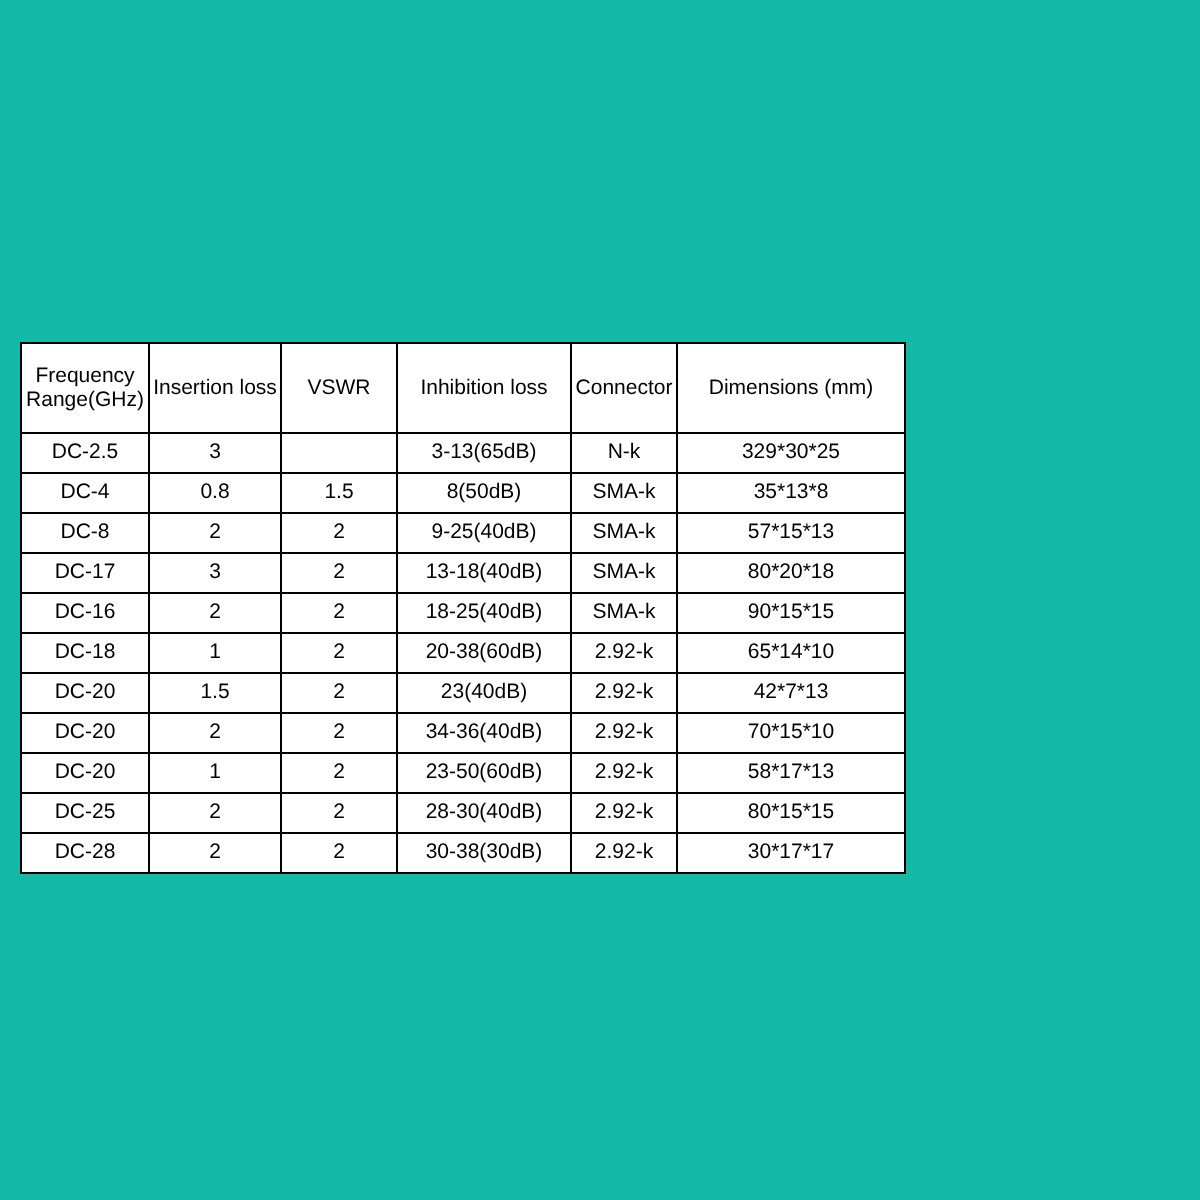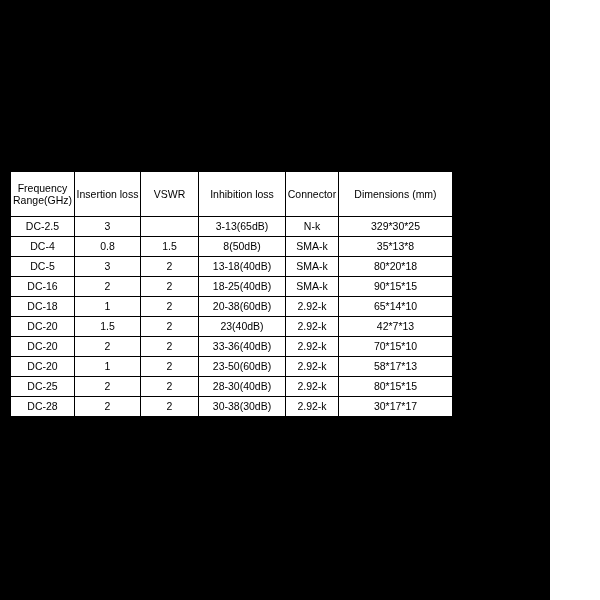--- a/index.html
+++ b/index.html
@@ -8,23 +8,23 @@
   }
   body {
     width: 600px;
     height: 600px;
     background: #ffffff;
     font-family: "Liberation Sans", sans-serif;
     overflow: hidden;
   }
   .page {
     position: relative;
-    width: 550px;
+    width: 600px;
     height: 600px;
-    background: #000000;
+    background: #14b8a6;
   }
   .table-wrap {
     position: absolute;
     left: 10px;
     top: 171px;
     width: 424px;
   }
   table.spec-table {
     border-collapse: collapse;
     width: 424px;
@@ -88,21 +88,29 @@
         </tr>
         <tr>
           <td class="col-0">DC-4</td>
           <td class="col-1">0.8</td>
           <td class="col-2">1.5</td>
           <td class="col-3">8(50dB)</td>
           <td class="col-4">SMA-k</td>
           <td class="col-5">35*13*8</td>
         </tr>
         <tr>
-          <td class="col-0">DC-5</td>
+          <td class="col-0">DC-8</td>
+          <td class="col-1">2</td>
+          <td class="col-2">2</td>
+          <td class="col-3">9-25(40dB)</td>
+          <td class="col-4">SMA-k</td>
+          <td class="col-5">57*15*13</td>
+        </tr>
+        <tr>
+          <td class="col-0">DC-17</td>
           <td class="col-1">3</td>
           <td class="col-2">2</td>
           <td class="col-3">13-18(40dB)</td>
           <td class="col-4">SMA-k</td>
           <td class="col-5">80*20*18</td>
         </tr>
         <tr>
           <td class="col-0">DC-16</td>
           <td class="col-1">2</td>
           <td class="col-2">2</td>
@@ -123,21 +131,21 @@
           <td class="col-1">1.5</td>
           <td class="col-2">2</td>
           <td class="col-3">23(40dB)</td>
           <td class="col-4">2.92-k</td>
           <td class="col-5">42*7*13</td>
         </tr>
         <tr>
           <td class="col-0">DC-20</td>
           <td class="col-1">2</td>
           <td class="col-2">2</td>
-          <td class="col-3">33-36(40dB)</td>
+          <td class="col-3">34-36(40dB)</td>
           <td class="col-4">2.92-k</td>
           <td class="col-5">70*15*10</td>
         </tr>
         <tr>
           <td class="col-0">DC-20</td>
           <td class="col-1">1</td>
           <td class="col-2">2</td>
           <td class="col-3">23-50(60dB)</td>
           <td class="col-4">2.92-k</td>
           <td class="col-5">58*17*13</td>

